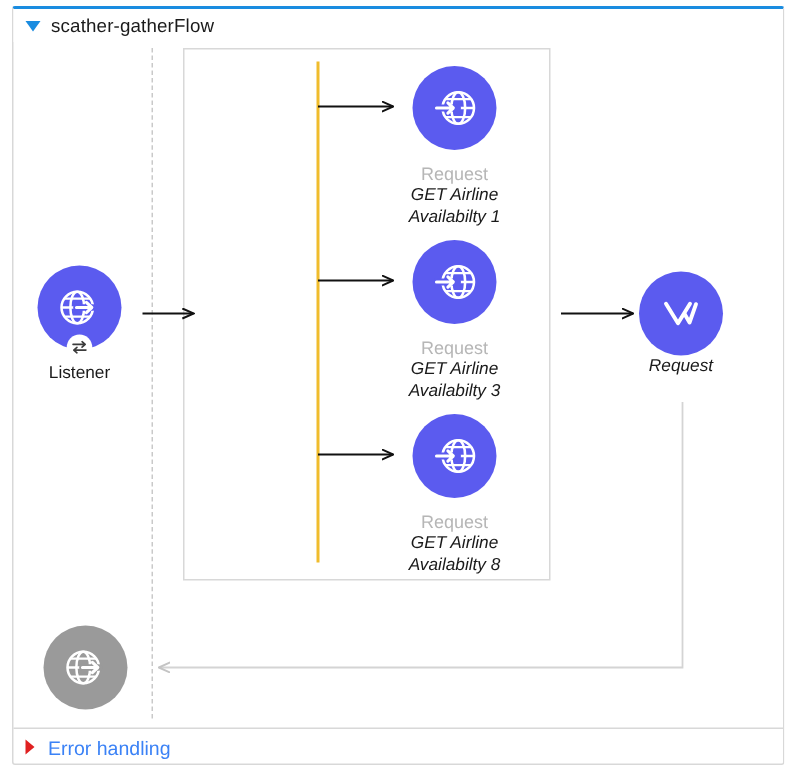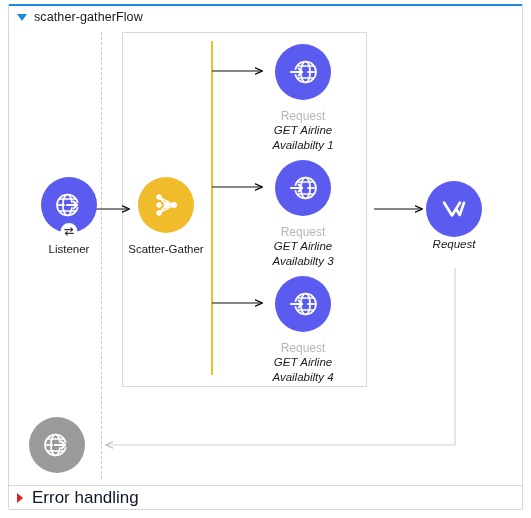--- a/index.html
+++ b/index.html
@@ -60,21 +60,21 @@
     width: 513px; height: 1px;
     background: #d8d8d8;
   }
   .err-bar {
     position: absolute;
     left: 9px; top: 487px;
     width: 513px; height: 22px;
     display: flex; align-items: center;
     padding-left: 8px;
   }
-  .err-label { font-size: 17px; color: #0f172a; }
+  .err-label { font-size: 13px; color: #3b82f6; }
 
   
   .lifeline {
     position: absolute;
     left: 101px; top: 32px;
     width: 0; height: 447px;
     border-left: 1px dashed #c9c9c9;
   }
 
   
@@ -167,56 +167,41 @@
 
     <line x1="212" y1="187" x2="262" y2="187" stroke="#111" stroke-width="1.2" marker-end="url(#ah)"></line>
 
     <line x1="212" y1="303" x2="262" y2="303" stroke="#111" stroke-width="1.2" marker-end="url(#ah)"></line>
 
     <line x1="374" y1="209" x2="422" y2="209" stroke="#111" stroke-width="1.2" marker-end="url(#ah)"></line>
 
     <path d="M455,268 L455,445 L106,445" fill="none" stroke="#d4d4d4" stroke-width="1.2" marker-end="url(#ahg)"></path>
   </svg>
 
-  <div class="node" style="left:17px; top:177px;">
+  <div class="node" style="left:1px; top:177px;">
     <div class="circle blue">
       <svg width="32" height="32" viewBox="0 0 32 32">
         <circle cx="14.5" cy="16" r="10.5" fill="none" stroke="#fff" stroke-width="1.7"></circle>
         <ellipse cx="14.5" cy="16" rx="4.6" ry="10.5" fill="none" stroke="#fff" stroke-width="1.7"></ellipse>
         <line x1="4" y1="16" x2="25" y2="16" stroke="#fff" stroke-width="1.7"></line>
         <line x1="6" y1="10" x2="23" y2="10" stroke="#fff" stroke-width="1.5"></line>
         <line x1="6" y1="22" x2="23" y2="22" stroke="#fff" stroke-width="1.5"></line>
         <path d="M14 16 L25 16" stroke="#5b5bef" stroke-width="4.4" stroke-linecap="round"></path>
         <path d="M14 16 L24 16 M20.6 12.6 L24.2 16 L20.6 19.4" fill="none" stroke="#fff" stroke-width="2.1" stroke-linecap="round" stroke-linejoin="round"></path>
       </svg>
       <span class="badge">
         <svg width="13" height="13" viewBox="0 0 13 13">
           <path d="M2.2 4.6 H10 M8.2 2.8 L10.3 4.6 L8.2 6.4" fill="none" stroke="#3b3b3b" stroke-width="1.1" stroke-linecap="round" stroke-linejoin="round"></path>
           <path d="M10.8 8.4 H3 M4.8 6.6 L2.7 8.4 L4.8 10.2" fill="none" stroke="#3b3b3b" stroke-width="1.1" stroke-linecap="round" stroke-linejoin="round"></path>
         </svg>
       </span>
     </div>
     <div class="lbl-solo">Listener</div>
   </div>
 
-  <div class="node" style="left:114px; top:177px;">
-    <div class="circle yellow">
-      <svg width="32" height="32" viewBox="0 0 32 32">
-        <path d="M9 8 L16.5 16 L9 24" fill="none" stroke="#fff" stroke-width="1.5"></path>
-        <path d="M16.5 16 L24 16" fill="none" stroke="#fff" stroke-width="1.5"></path>
-        <path d="M9 8 L24 16 L9 24" fill="none" stroke="#fff" stroke-width="1.5"></path>
-        <circle cx="9" cy="8" r="2.7" fill="#fff"></circle>
-        <circle cx="9" cy="16" r="2.7" fill="#fff"></circle>
-        <circle cx="9" cy="24" r="2.7" fill="#fff"></circle>
-        <circle cx="16.5" cy="16" r="3" fill="#fff"></circle>
-        <circle cx="24" cy="16" r="3" fill="#fff"></circle>
-      </svg>
-    </div>
-    <div class="lbl-solo">Scatter-Gather</div>
-  </div>
 
   <div class="node" style="left:251px; top:44px;">
     <div class="circle blue">
       <svg width="32" height="32" viewBox="0 0 32 32">
         <circle cx="18.5" cy="16" r="10.5" fill="none" stroke="#fff" stroke-width="1.7"></circle>
         <ellipse cx="18.5" cy="16" rx="4.6" ry="10.5" fill="none" stroke="#fff" stroke-width="1.7"></ellipse>
         <line x1="8" y1="16" x2="29" y2="16" stroke="#fff" stroke-width="1.7"></line>
         <line x1="10" y1="10" x2="27" y2="10" stroke="#fff" stroke-width="1.5"></line>
         <line x1="10" y1="22" x2="27" y2="22" stroke="#fff" stroke-width="1.5"></line>
         <path d="M4 16 L18 16" stroke="#5b5bef" stroke-width="4.6" stroke-linecap="round"></path>
@@ -252,21 +237,21 @@
         <ellipse cx="18.5" cy="16" rx="4.6" ry="10.5" fill="none" stroke="#fff" stroke-width="1.7"></ellipse>
         <line x1="8" y1="16" x2="29" y2="16" stroke="#fff" stroke-width="1.7"></line>
         <line x1="10" y1="10" x2="27" y2="10" stroke="#fff" stroke-width="1.5"></line>
         <line x1="10" y1="22" x2="27" y2="22" stroke="#fff" stroke-width="1.5"></line>
         <path d="M4 16 L18 16" stroke="#5b5bef" stroke-width="4.6" stroke-linecap="round"></path>
         <path d="M4 16 L15 16 M11.6 12.6 L15.2 16 L11.6 19.4" fill="none" stroke="#fff" stroke-width="2.1" stroke-linecap="round" stroke-linejoin="round"></path>
       </svg>
     </div>
     <div class="lbl-muted">Request</div>
     <div class="lbl-main">GET Airline</div>
-    <div class="lbl-main">Availabilty 4</div>
+    <div class="lbl-main">Availabilty 8</div>
   </div>
 
   <div class="node" style="left:402px; top:181px;">
     <div class="circle blue">
       <svg width="30" height="30" viewBox="0 0 30 30">
         <path d="M5 8.5 L13 21.5 L21 8.5" fill="none" stroke="#fff" stroke-width="2.6" stroke-linecap="round" stroke-linejoin="round"></path>
         <path d="M17.5 15.5 L20.7 21 L25 8.8" fill="none" stroke="#fff" stroke-width="2.6" stroke-linecap="round" stroke-linejoin="round"></path>
       </svg>
     </div>
     <div class="lbl-main">Request</div>

